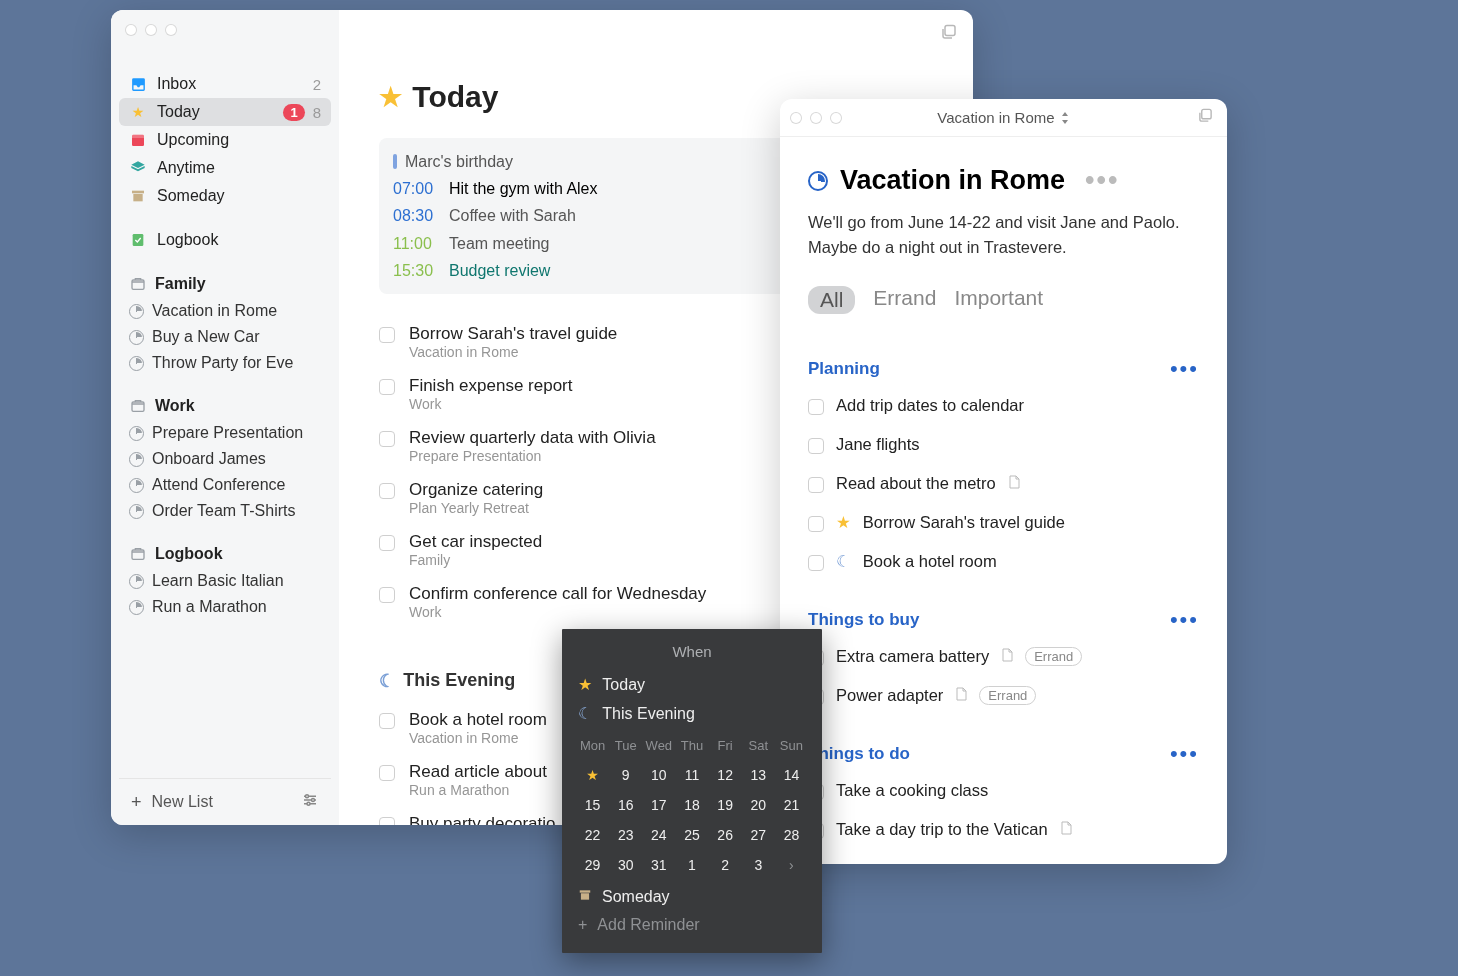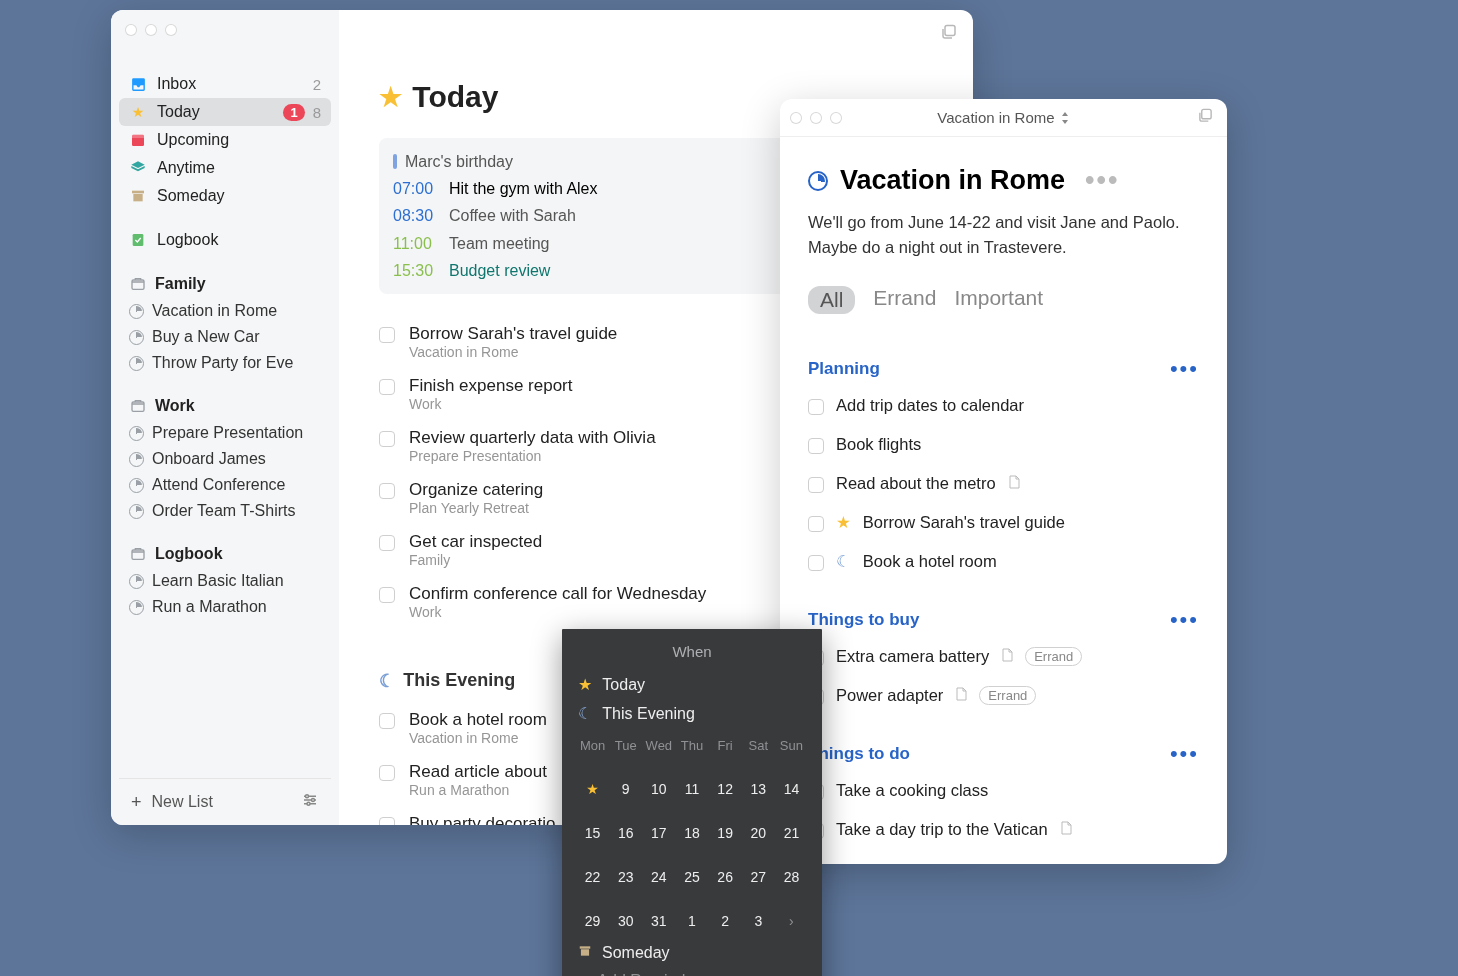--- a/index.html
+++ b/index.html
@@ -43,21 +43,21 @@
 .chk{width:16px;height:16px;border:1.5px solid #cfcfcf;border-radius:4px;margin-top:3px;flex-shrink:0}
 .todo-body{display:flex;flex-direction:column}
 .todo-title{font-size:17px;color:#222}
 .todo-meta{font-size:14px;color:#969696}
 .evening{display:flex;align-items:center;gap:8px;font-size:18px;font-weight:600;color:#333;margin:50px 0 18px}
 .moon{color:#7a9fd6}
 
 .popover{position:absolute;left:562px;top:629px;width:260px;background:#393a3c;color:#eee;border-radius:1px;padding:14px;box-shadow:0 8px 30px rgba(0,0,0,.4);font-size:16px}
 .popover h4{text-align:center;font-weight:500;color:#aeb0b3;font-size:15px;margin-bottom:10px}
 .p-row{display:flex;align-items:center;gap:10px;padding:5px 2px;cursor:pointer}
-.cal-grid{display:grid;grid-template-columns:repeat(7,1fr);text-align:center;font-size:14px;margin:8px 0;gap:24px 0}
+.cal-grid{display:grid;grid-template-columns:repeat(7,1fr);text-align:center;font-size:14px;margin:8px 0;gap:10px 0}
 .cal-grid .dow{color:#8f9194;font-size:13px}
 .cal-grid span{padding:2px 0;cursor:pointer}
 .cal-grid .chev{color:#8f9194}
 
 .project-window{left:780px;top:99px;width:447px;height:765px}
 .pw-header{height:38px;border-bottom:1px solid #eee;display:flex;align-items:center;justify-content:center;position:relative}
 .pw-header .traffic{left:10px;top:13px}
 .pw-title{font-size:15px;color:#555;display:flex;align-items:center;gap:5px}
 .pw-body{padding:28px 28px 0}
 .pw-h1{display:flex;align-items:center;gap:12px;font-size:27px;font-weight:700;margin-bottom:14px}
@@ -367,21 +367,21 @@
           <h3>Planning</h3>
           <span class="dots">•••</span>
         </div>
         <div class="pw-list">
           <div class="pw-item">
             <span class="chk"></span>
             <span>Add trip dates to calendar</span>
           </div>
           <div class="pw-item">
             <span class="chk"></span>
-            <span>Book flights</span>
+            <span>Jane flights</span>
           </div>
           <div class="pw-item">
             <span class="chk"></span>
             <span>Read about the metro</span>
             <span class="note-ic"><svg width="12" height="14" viewBox="0 0 12 14" fill="none" stroke="currentColor">
                 <path d="M2 1h6l3 3v9H2z"></path>
                 <path d="M8 1v3h3"></path>
               </svg></span>
           </div>
           <div class="pw-item">

